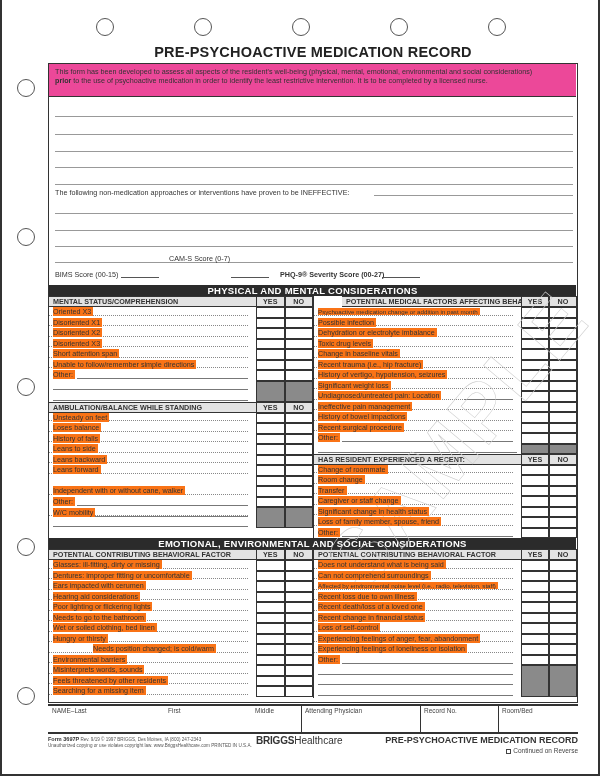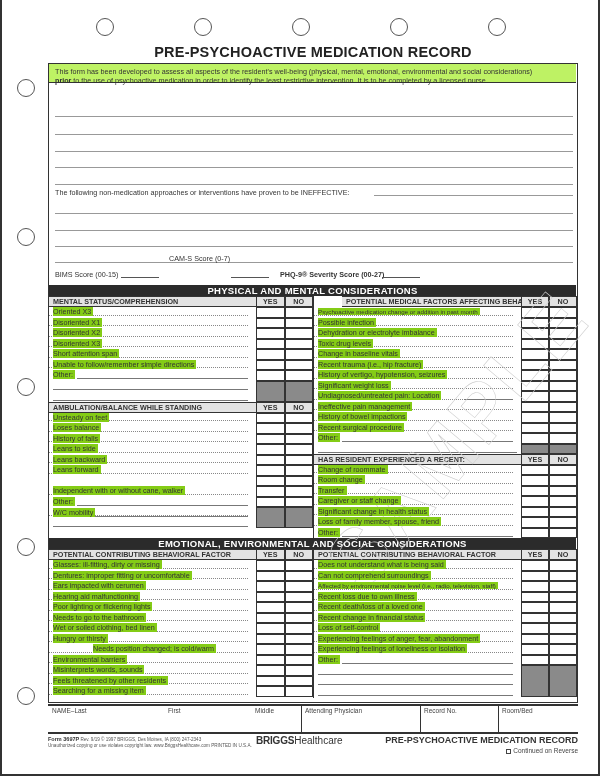--- a/index.html
+++ b/index.html
@@ -2,30 +2,30 @@
 <html><head>
 <meta charset="utf-8">
 <style>
   * { box-sizing: border-box; margin: 0; padding: 0; }
   html, body { width: 600px; height: 776px; background: #ffffff; overflow: hidden; }
   body { position: relative; font-family: "Liberation Sans", sans-serif; color: #222; }
   .page-border { position: absolute; left: 0; top: 0; width: 600px; height: 776px; border: 2px solid #333; border-top: none; }
   .hole { position: absolute; width: 18px; height: 18px; border: 1px solid #555; border-radius: 50%; background: #fff; }
   .title { position: absolute; left: 48px; width: 530px; top: 44px; text-align: center; font-weight: bold; font-size: 14.5px; letter-spacing: 0.2px; color: #222; }
   .form { position: absolute; left: 48px; top: 63px; width: 530px; height: 640px; border: 1.5px solid #333; }
-  .intro { position: absolute; left: 0; top: 0; width: 527px; height: 19px; background: #bef264; border-bottom: 1.2px solid #333; font-size: 7.2px; line-height: 9px; padding: 3px 6px; color: #333; }
+  .intro { position: absolute; left: 0; top: 0; width: 527px; height: 33px; background: #ec4899; border-bottom: 1.2px solid #333; font-size: 7.2px; line-height: 9px; padding: 3px 6px; color: #333; }
   .intro b { font-weight: bold; }
   .label { position: absolute; font-size: 7.2px; color: #333; white-space: nowrap; }
   .rule { position: absolute; height: 0; border-top: 1px solid #999; }
   .section-bar { position: absolute; left: 0; width: 527px; height: 11px; background: #2b2b2b; color: #fff; font-weight: bold; font-size: 9.5px; line-height: 11px; text-align: center; letter-spacing: 0.3px; }
   .col-header { position: absolute; height: 11px; background: #e3e3e3; border-top: 1px solid #333; border-bottom: 1px solid #333; font-size: 7.2px; font-weight: bold; line-height: 9px; color: #333; padding-left: 4px; white-space: nowrap; }
   .yn-header { position: absolute; height: 11px; background: #e3e3e3; border: 1px solid #333; font-size: 7.2px; font-weight: bold; line-height: 9px; text-align: center; color: #333; }
   .row-label { position: absolute; height: 10.5px; font-size: 7.2px; line-height: 10.5px; color: #333; padding-left: 4px; white-space: nowrap; overflow: hidden; }
   .row-label .dots { position: absolute; right: 8px; bottom: 2px; left: 0; border-bottom: 1px dotted #888; z-index: 0; }
-  .row-label span.t { position: relative; background: #84cc16; padding-right: 2px; z-index: 1; }
+  .row-label span.t { position: relative; background: #f97316; padding-right: 2px; z-index: 1; }
   .check { position: absolute; height: 10.5px; border: 1px solid #333; background: #fff; }
   .gray-fill { position: absolute; background: #8a8a8a; border: 1px solid #333; }
   .vline { position: absolute; width: 0; border-left: 1.2px solid #333; }
   .hline { position: absolute; height: 0; border-top: 1.2px solid #333; }
   .footer-field { position: absolute; font-size: 6.5px; color: #444; }
   .form-no { position: absolute; left: 48px; top: 736px; font-size: 4.6px; color: #555; line-height: 6px; }
   .form-no b { font-size: 5.5px; color: #333; }
   .brand { position: absolute; left: 256px; top: 735px; font-size: 10px; color: #333; }
   .brand b { font-weight: bold; letter-spacing: -0.2px; }
   .footer-title { position: absolute; right: 22px; top: 735px; font-size: 9px; font-weight: bold; color: #333; }
@@ -224,21 +224,21 @@
       <div class="yn-header" style="left: 235.5px; top: 485px; width: 28.5px;">NO</div>
       <div class="row-label" style="left: 0px; top: 496px; width: 207px;"><span class="dots"></span><span class="t">Glasses: ill-fitting, dirty or missing</span></div>
       <div class="check" style="left: 207px; top: 496px; width: 28.5px;"></div>
       <div class="check" style="left: 235.5px; top: 496px; width: 28.5px;"></div>
       <div class="row-label" style="left: 0px; top: 506.5px; width: 207px;"><span class="dots"></span><span class="t">Dentures: improper fitting or uncomfortable</span></div>
       <div class="check" style="left: 207px; top: 506.5px; width: 28.5px;"></div>
       <div class="check" style="left: 235.5px; top: 506.5px; width: 28.5px;"></div>
       <div class="row-label" style="left: 0px; top: 517px; width: 207px;"><span class="dots"></span><span class="t">Ears impacted with cerumen</span></div>
       <div class="check" style="left: 207px; top: 517px; width: 28.5px;"></div>
       <div class="check" style="left: 235.5px; top: 517px; width: 28.5px;"></div>
-      <div class="row-label" style="left: 0px; top: 527.5px; width: 207px;"><span class="dots"></span><span class="t">Hearing aid malfunctioning</span></div>
+      <div class="row-label" style="left: 0px; top: 527.5px; width: 207px;"><span class="dots"></span><span class="t">Hearing aid considerations</span></div>
       <div class="check" style="left: 207px; top: 527.5px; width: 28.5px;"></div>
       <div class="check" style="left: 235.5px; top: 527.5px; width: 28.5px;"></div>
       <div class="row-label" style="left: 0px; top: 538px; width: 207px;"><span class="dots"></span><span class="t">Poor lighting or flickering lights</span></div>
       <div class="check" style="left: 207px; top: 538px; width: 28.5px;"></div>
       <div class="check" style="left: 235.5px; top: 538px; width: 28.5px;"></div>
       <div class="row-label" style="left: 0px; top: 548.5px; width: 207px;"><span class="dots"></span><span class="t">Needs to go to the bathroom</span></div>
       <div class="check" style="left: 207px; top: 548.5px; width: 28.5px;"></div>
       <div class="check" style="left: 235.5px; top: 548.5px; width: 28.5px;"></div>
       <div class="row-label" style="left: 0px; top: 559px; width: 207px;"><span class="dots"></span><span class="t">Wet or soiled clothing, bed linen</span></div>
       <div class="check" style="left: 207px; top: 559px; width: 28.5px;"></div>

